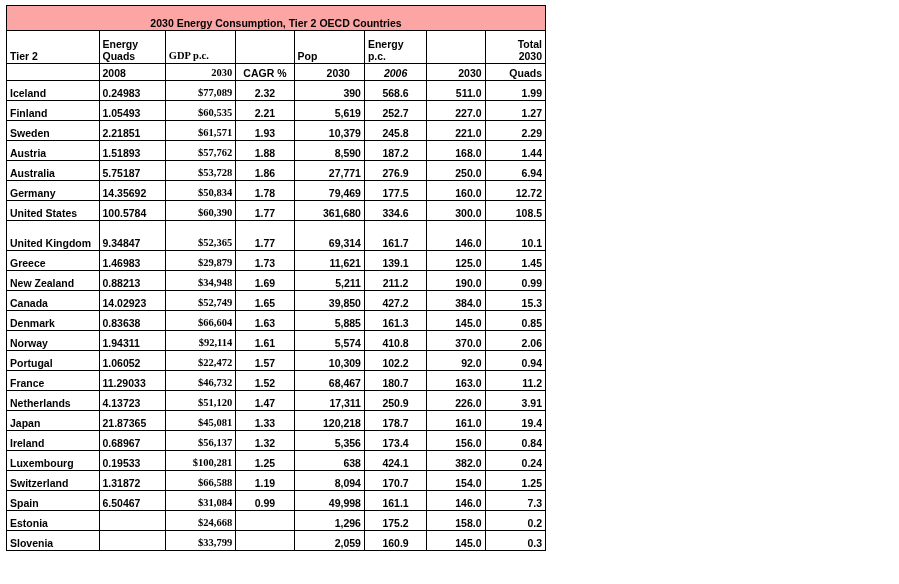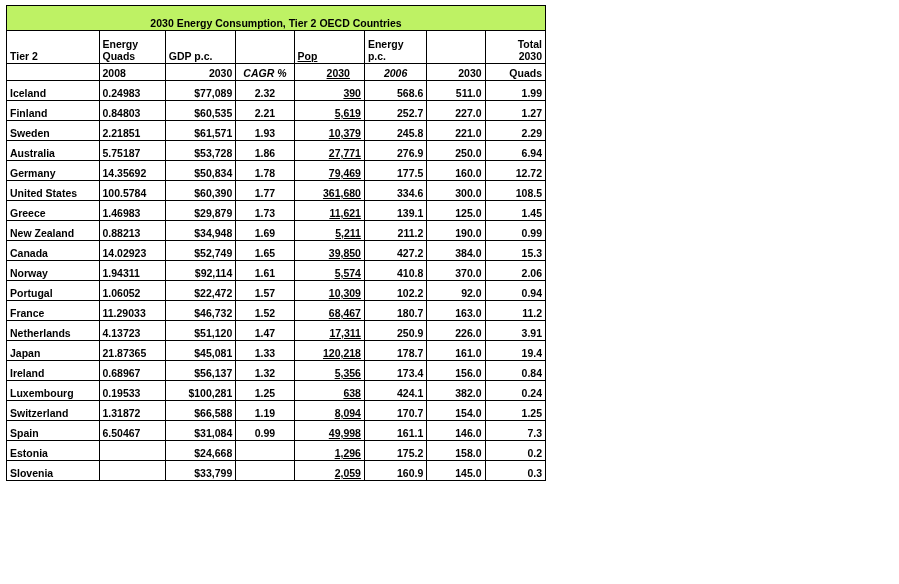--- a/index.html
+++ b/index.html
@@ -30,67 +30,67 @@
     border: 1px solid #000000;
     padding: 1px 3px;
     font-size: 10.5px;
     font-weight: bold;
     line-height: 1.15;
     vertical-align: bottom;
     white-space: normal;
     word-wrap: break-word;
   }
   .title-row td {
-    background: #bef264;
+    background: #fca5a5;
     text-align: center;
     font-size: 11px;
     font-weight: bold;
     padding: 5px 2px 5px 2px;
     height: 22px;
   }
   .hdr-row td {
     height: 30px;
     vertical-align: top;
     padding-top: 3px;
     margin-left: 28px;
   }
   .sub-row td {
     height: 14px;
     vertical-align: bottom;
   }
   td.c-name   { width: 92px;  text-align: left; }
   td.c-2008   { width: 66px;  text-align: left; }
-  td.c-gdp    { width: 70px;  text-align: right; }
+  td.c-gdp    { width: 70px;  text-align: right; font-family: Liberation Serif, serif; }
   td.c-cagr   { width: 58px;  text-align: center; }
   td.c-pop    { width: 70px;  text-align: right; }
-  td.c-e2006  { width: 62px;  text-align: right; }
+  td.c-e2006  { width: 62px;  text-align: center; }
   td.c-e2030  { width: 58px;  text-align: right; }
   td.c-total  { width: 60px;  text-align: right; }
 
   .hdr-row td.c-name   { text-align: left; }
   .hdr-row td.c-2008   { text-align: left; }
   .hdr-row td.c-gdp    { text-align: left; }
   .hdr-row td.c-cagr   { text-align: left; }
   .hdr-row td.c-pop    { text-align: left; }
   .hdr-row td.c-e2006  { text-align: left; }
   .hdr-row td.c-e2030  { text-align: right; }
   .hdr-row td.c-total  { text-align: right; }
 
   .sub-row td.c-name   { text-align: left; }
   .sub-row td.c-2008   { }
   .sub-row td.c-gdp    { text-align: right; }
-  .sub-row td.c-cagr   { text-align: center; font-style: italic; }
+  .sub-row td.c-cagr   { text-align: center; }
   .sub-row td.c-pop    { text-align: right; }
   .sub-row td.c-e2006  { text-align: center; font-style: italic; }
   .sub-row td.c-e2030  { text-align: right; }
   .sub-row td.c-total  { text-align: right; }
 
   .data-row td { height: 17px; }
   .tall-row td { height: 27px; }
-  .c-pop, .sub-row .c-pop { padding-right: 14px; text-decoration: underline; }
+  .c-pop, .sub-row .c-pop { padding-right: 14px; }
   .c-e2030 { padding-right: 6px; }
   .c-cagr { padding-right: 8px; }
 </style>
 </head>
 <body>
 
 <div class="sheet">
   <table class="grid">
     <colgroup>
       <col style="width:92px">
@@ -144,39 +144,49 @@
           <td class="c-2008">0.24983</td>
           <td class="c-gdp">$77,089</td>
           <td class="c-cagr">2.32</td>
           <td class="c-pop">390</td>
           <td class="c-e2006">568.6</td>
           <td class="c-e2030">511.0</td>
           <td class="c-total">1.99</td>
         </tr>
         <tr class="data-row">
           <td class="c-name">Finland</td>
-          <td class="c-2008">0.84803</td>
+          <td class="c-2008">1.05493</td>
           <td class="c-gdp">$60,535</td>
           <td class="c-cagr">2.21</td>
           <td class="c-pop">5,619</td>
           <td class="c-e2006">252.7</td>
           <td class="c-e2030">227.0</td>
           <td class="c-total">1.27</td>
         </tr>
         <tr class="data-row">
           <td class="c-name">Sweden</td>
           <td class="c-2008">2.21851</td>
           <td class="c-gdp">$61,571</td>
           <td class="c-cagr">1.93</td>
           <td class="c-pop">10,379</td>
           <td class="c-e2006">245.8</td>
           <td class="c-e2030">221.0</td>
           <td class="c-total">2.29</td>
         </tr>
         <tr class="data-row">
+          <td class="c-name">Austria</td>
+          <td class="c-2008">1.51893</td>
+          <td class="c-gdp">$57,762</td>
+          <td class="c-cagr">1.88</td>
+          <td class="c-pop">8,590</td>
+          <td class="c-e2006">187.2</td>
+          <td class="c-e2030">168.0</td>
+          <td class="c-total">1.44</td>
+        </tr>
+        <tr class="data-row">
           <td class="c-name">Australia</td>
           <td class="c-2008">5.75187</td>
           <td class="c-gdp">$53,728</td>
           <td class="c-cagr">1.86</td>
           <td class="c-pop">27,771</td>
           <td class="c-e2006">276.9</td>
           <td class="c-e2030">250.0</td>
           <td class="c-total">6.94</td>
         </tr>
         <tr class="data-row">
@@ -192,20 +202,30 @@
         <tr class="data-row">
           <td class="c-name">United States</td>
           <td class="c-2008">100.5784</td>
           <td class="c-gdp">$60,390</td>
           <td class="c-cagr">1.77</td>
           <td class="c-pop">361,680</td>
           <td class="c-e2006">334.6</td>
           <td class="c-e2030">300.0</td>
           <td class="c-total">108.5</td>
         </tr>
+        <tr class="data-row tall-row">
+          <td class="c-name">United Kingdom</td>
+          <td class="c-2008">9.34847</td>
+          <td class="c-gdp">$52,365</td>
+          <td class="c-cagr">1.77</td>
+          <td class="c-pop">69,314</td>
+          <td class="c-e2006">161.7</td>
+          <td class="c-e2030">146.0</td>
+          <td class="c-total">10.1</td>
+        </tr>
         <tr class="data-row">
           <td class="c-name">Greece</td>
           <td class="c-2008">1.46983</td>
           <td class="c-gdp">$29,879</td>
           <td class="c-cagr">1.73</td>
           <td class="c-pop">11,621</td>
           <td class="c-e2006">139.1</td>
           <td class="c-e2030">125.0</td>
           <td class="c-total">1.45</td>
         </tr>
@@ -223,20 +243,30 @@
           <td class="c-name">Canada</td>
           <td class="c-2008">14.02923</td>
           <td class="c-gdp">$52,749</td>
           <td class="c-cagr">1.65</td>
           <td class="c-pop">39,850</td>
           <td class="c-e2006">427.2</td>
           <td class="c-e2030">384.0</td>
           <td class="c-total">15.3</td>
         </tr>
         <tr class="data-row">
+          <td class="c-name">Denmark</td>
+          <td class="c-2008">0.83638</td>
+          <td class="c-gdp">$66,604</td>
+          <td class="c-cagr">1.63</td>
+          <td class="c-pop">5,885</td>
+          <td class="c-e2006">161.3</td>
+          <td class="c-e2030">145.0</td>
+          <td class="c-total">0.85</td>
+        </tr>
+        <tr class="data-row">
           <td class="c-name">Norway</td>
           <td class="c-2008">1.94311</td>
           <td class="c-gdp">$92,114</td>
           <td class="c-cagr">1.61</td>
           <td class="c-pop">5,574</td>
           <td class="c-e2006">410.8</td>
           <td class="c-e2030">370.0</td>
           <td class="c-total">2.06</td>
         </tr>
         <tr class="data-row">

